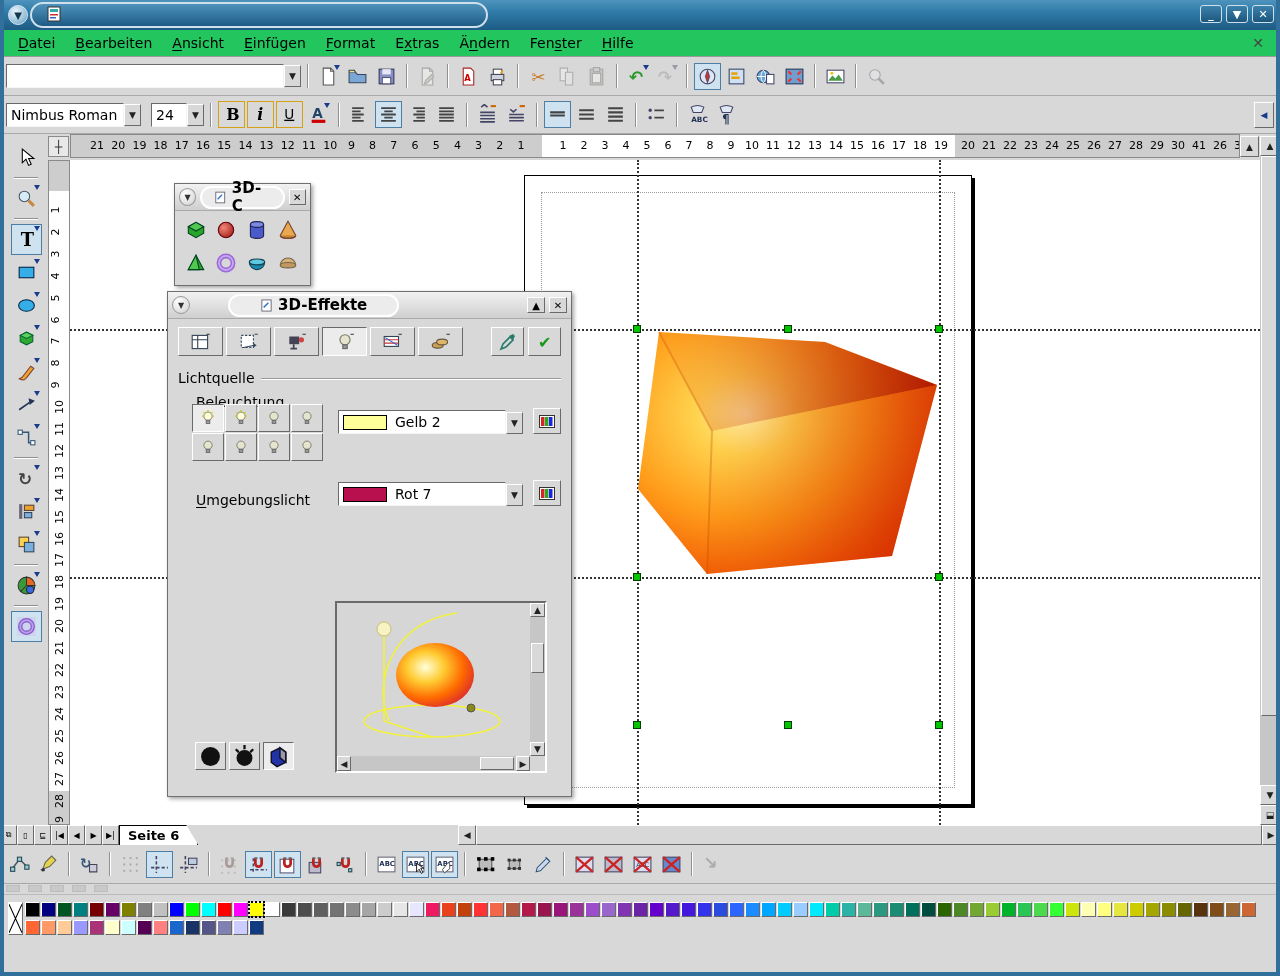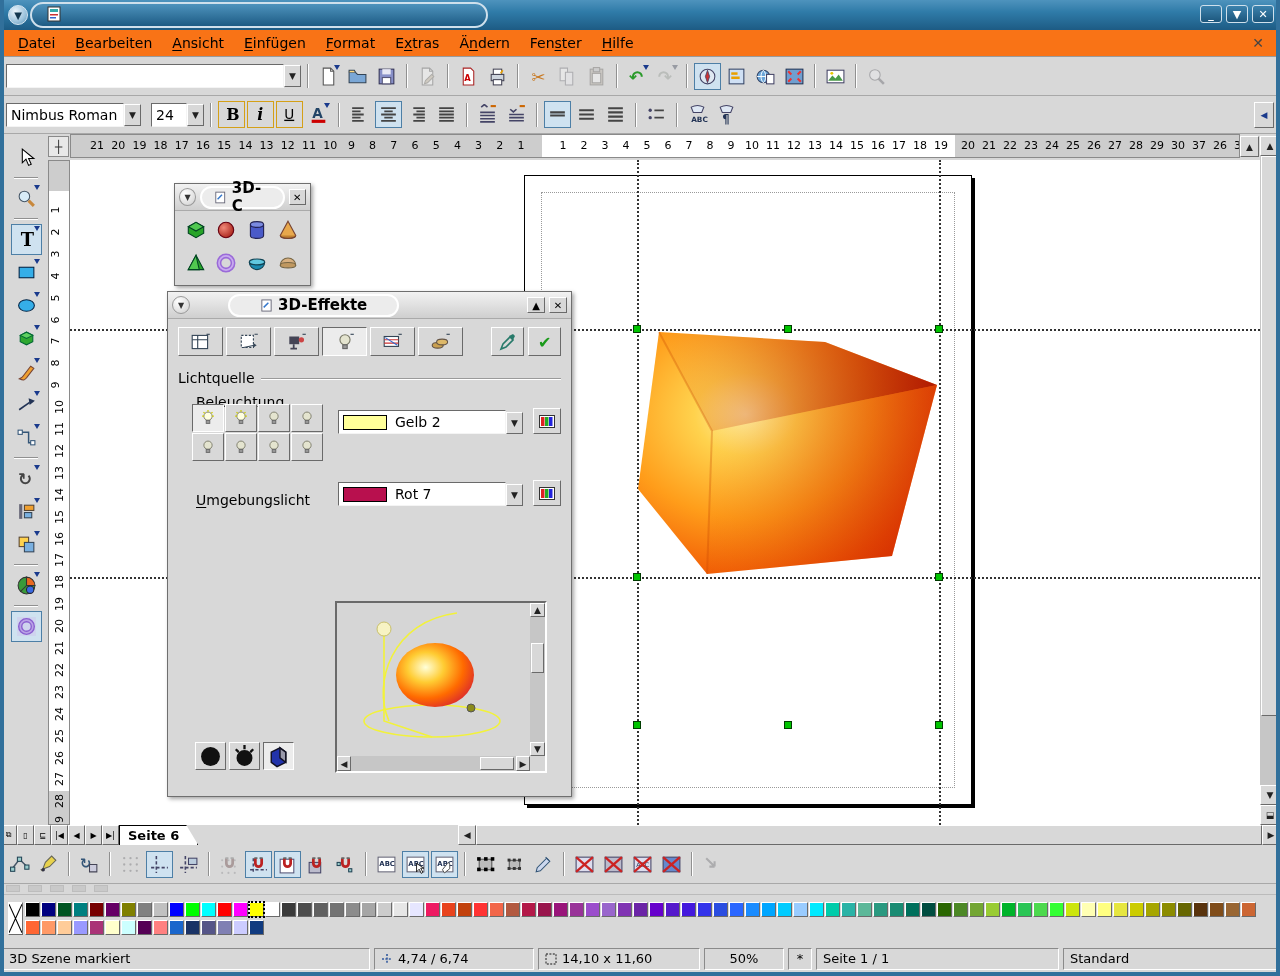--- a/index.html
+++ b/index.html
@@ -14,21 +14,21 @@
     border-radius:14px;background:linear-gradient(180deg,#4e93bd,#1d5b84);display:flex;align-items:center;gap:6px;padding:0 14px;}
   #title-pill .ttl{color:#fff;font-weight:bold;font-size:15px;text-shadow:1px 1px 1px #123;white-space:nowrap;}
   .winmenu-btn{position:absolute;left:8px;top:5px;width:20px;height:20px;border-radius:50%;
     background:radial-gradient(circle at 35% 30%,#eaf4fb,#9cc3dc 60%,#5b92b6);border:1px solid #d5e6f2;
     display:flex;align-items:center;justify-content:center;color:#12374f;font-size:10px;}
   .cap-btn{width:22px;height:18px;border:1px solid #cfe0ec;border-radius:3px;margin-left:4px;
     background:linear-gradient(180deg,#3c82ad,#1c567c);color:#fff;font-size:11px;font-weight:bold;
     display:flex;align-items:center;justify-content:center;}
   #caption-buttons{position:absolute;right:6px;top:5px;display:flex;}
   
-  #menubar{position:absolute;left:-4px;top:30px;width:1280px;height:27px;background:#f97316;
+  #menubar{position:absolute;left:-4px;top:30px;width:1280px;height:27px;background:#22c55e;
     border-bottom:1px solid #9a9a9a;display:flex;align-items:center;padding:0 8px;font-size:14px;}
   .menu-item{padding:3px 10px;white-space:nowrap;}
   .menu-item u{text-decoration:underline;}
   #menubar-close{margin-left:auto;color:#444;font-weight:bold;padding:0 8px;}
   
   .hbar{position:absolute;left:-4px;width:1280px;background:#d8d8d8;display:flex;align-items:center;
     border-bottom:1px solid #a8a8a8;padding:0 6px;gap:2px;}
   #funcbar{top:57px;height:39px;}
   #objbar{top:96px;height:38px;}
   #optbar{top:845px;height:39px;}
@@ -454,21 +454,21 @@
       <span class="rnum" style="left: 918px;">21</span>
       <span class="rnum" style="left: 939px;">22</span>
       <span class="rnum" style="left: 960px;">23</span>
       <span class="rnum" style="left: 981px;">24</span>
       <span class="rnum" style="left: 1002px;">25</span>
       <span class="rnum" style="left: 1023px;">26</span>
       <span class="rnum" style="left: 1044px;">27</span>
       <span class="rnum" style="left: 1065px;">28</span>
       <span class="rnum" style="left: 1086px;">29</span>
       <span class="rnum" style="left: 1107px;">30</span>
-      <span class="rnum" style="left: 1128px;">37</span>
+      <span class="rnum" style="left: 1128px;">41</span>
       <span class="rnum" style="left: 1149px;">26</span>
       <span class="rnum" style="left: 1170px;">33</span>
     </div>
   <div id="ruler-upbtn" class="sb-btn">▲</div>
   <div id="vruler">
       <div class="vr-gray" style="top: 0px; height: 30px;"></div>
       <div class="vr-gray" style="top: 630px; height: 35px;"></div>
       <span class="vnum" style="top: 49px;">1</span>
       <span class="vnum" style="top: 70.9px;">2</span>
       <span class="vnum" style="top: 92.8px;">3</span>
@@ -939,39 +939,20 @@
       <div class="ccell" style="left: 137px; top: 25px; background: rgb(85, 0, 85);"></div>
       <div class="ccell" style="left: 153px; top: 25px; background: rgb(255, 128, 128);"></div>
       <div class="ccell" style="left: 169px; top: 25px; background: rgb(26, 102, 204);"></div>
       <div class="ccell" style="left: 185px; top: 25px; background: rgb(26, 51, 102);"></div>
       <div class="ccell" style="left: 201px; top: 25px; background: rgb(85, 85, 136);"></div>
       <div class="ccell" style="left: 217px; top: 25px; background: rgb(128, 128, 179);"></div>
       <div class="ccell" style="left: 233px; top: 25px; background: rgb(204, 204, 255);"></div>
       <div class="ccell" style="left: 249px; top: 25px; background: rgb(17, 59, 128);"></div>
     </div>
 
-  <div id="statusbar">
-    <span class="scell" style="width:368px">3D Szene markiert</span>
-    <span class="scell" style="width:160px">
-      <svg width="12" height="12" viewBox="0 0 12 12">
-          <path d="M6 1v10M1 6h10" stroke="#335a9e" stroke-width="1.6" stroke-dasharray="2 1.4" fill="none"></path>
-        </svg>
-      <span>4,74 / 6,74</span>
-    </span>
-    <span class="scell" style="width:162px">
-      <svg width="12" height="12" viewBox="0 0 12 12">
-          <rect x="1" y="1" width="10" height="10" fill="none" stroke="#555" stroke-width="1.4" stroke-dasharray="2 1.4"></rect>
-        </svg>
-      <span>14,10 x 11,60</span>
-    </span>
-    <span class="scell" style="width:80px;justify-content:center">50%</span>
-    <span class="scell" style="width:24px;justify-content:center">*</span>
-    <span class="scell" style="width:243px">Seite 1 / 1</span>
-    <span class="scell" style="flex:1">Standard</span>
-  </div>
 
   <div id="palette3d" class="float">
     <div class="float-title">
       <span class="float-roundbtn">▼</span>
       <span class="float-pill">
         <svg width="13" height="13" viewBox="0 0 14 14">
             <rect x="2" y="1" width="10" height="12" fill="#fff" stroke="#667"></rect>
             <path d="M4 9l5-5" stroke="#37c" stroke-width="1.6"></path>
           </svg>
         <span>3D-C</span>

